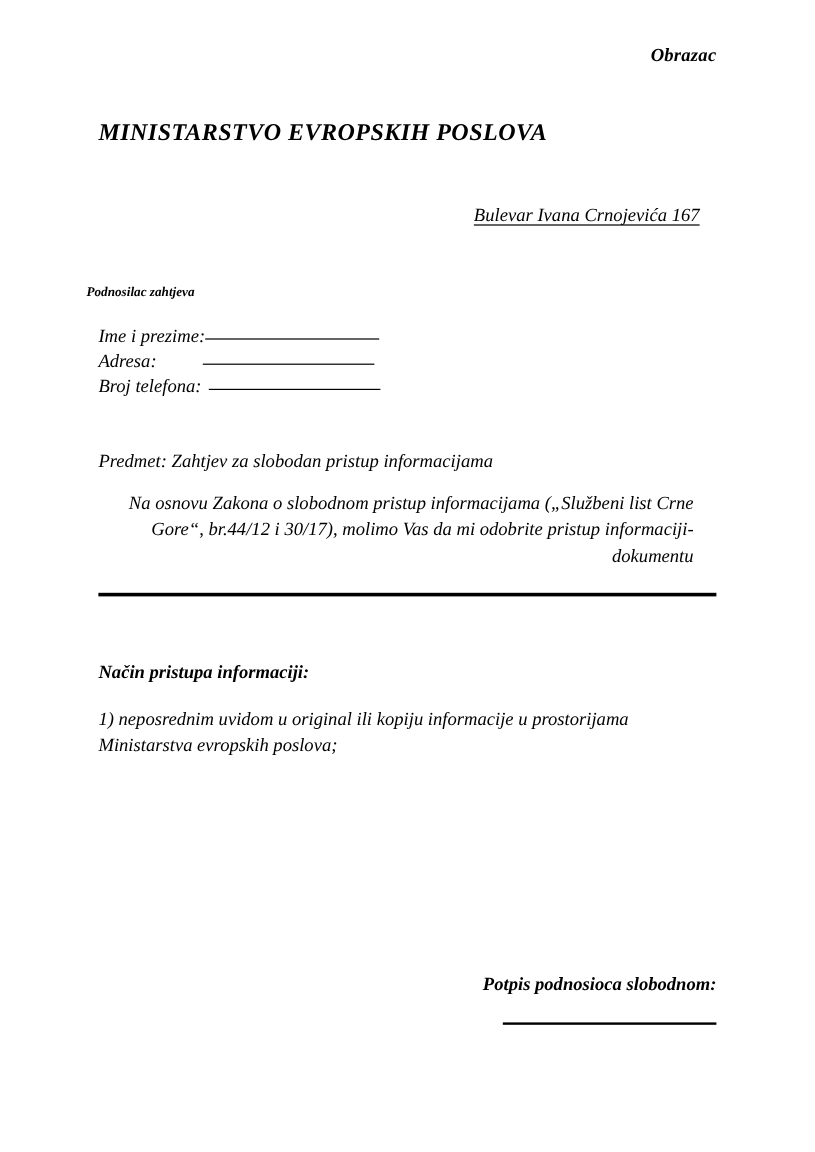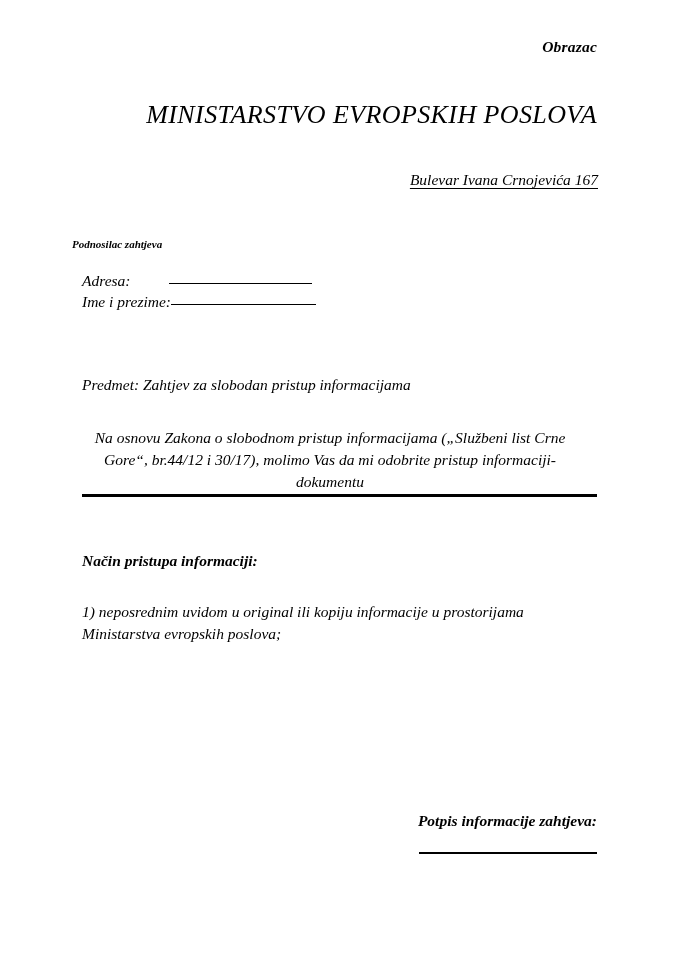--- a/index.html
+++ b/index.html
@@ -37,31 +37,31 @@
     font-weight: bold;
     font-size: 15.5px;
     letter-spacing: 0.2px;
   }
 
   .doc-title {
     position: absolute;
     top: 100px;
     left: 82px;
     width: 515px;
-    text-align: right;
-    font-style: italic;
-    font-weight: normal;
-    font-size: 26px;
+    text-align: left;
+    font-style: italic;
+    font-weight: bold;
+    font-size: 20px;
     letter-spacing: 0.4px;
   }
 
   .doc-address {
     position: absolute;
     top: 171px;
-    left: 83px;
+    left: 68px;
     width: 515px;
     text-align: right;
     font-style: italic;
     font-size: 15.5px;
   }
   .doc-address .underlined {
     text-decoration: underline;
     text-underline-offset: 3px;
     text-decoration-thickness: 1px;
   }
@@ -102,27 +102,27 @@
     position: absolute;
     top: 376px;
     left: 82px;
     font-style: italic;
     font-weight: normal;
     font-size: 15.5px;
   }
 
   .legal-basis {
     position: absolute;
-    top: 427px;
+    top: 409px;
     left: 82px;
     width: 496px;
     font-style: italic;
     font-size: 15.5px;
     line-height: 22px;
-    text-align: center;
+    text-align: right;
   }
 
   .divider-rule {
     position: absolute;
     top: 494px;
     left: 82px;
     width: 515px;
     height: 0;
     border-top: 3px solid #000;
   }
@@ -139,21 +139,21 @@
 
   .access-list {
     position: absolute;
     top: 585px;
     left: 82px;
     width: 512px;
     font-style: italic;
     font-size: 15.5px;
     line-height: 22px;
   }
-  .access-item { margin: 16px 0 18px 0; font-family: Liberation Serif, serif; }
+  .access-item { margin: 4px 0 18px 0; font-family: Liberation Serif, serif; }
   .access-item.justified { text-align: justify; }
   .access-item:last-child { margin-bottom: 0; }
 
   .signature-block {
     position: absolute;
     top: 812px;
     left: 82px;
     width: 515px;
     text-align: right;
   }
@@ -181,34 +181,35 @@
 
   <div class="doc-title">MINISTARSTVO EVROPSKIH POSLOVA</div>
 
   <div class="doc-address">
     <span class="underlined">Bulevar Ivana Crnojevića 167</span>
   </div>
 
   <div class="applicant-heading">Podnosilac zahtjeva</div>
 
   <div class="field-list">
+    <span class="field-row"><span>Ime i prezime:</span><span class="field-rule rule-name"></span></span>
     <span class="field-row"><span>Adresa:</span><span class="field-rule rule-addr"></span></span>
-    <span class="field-row"><span>Ime i prezime:</span><span class="field-rule rule-name"></span></span>
+    <span class="field-row"><span>Broj telefona:</span><span class="field-rule rule-phone"></span></span>
   </div>
 
   <div class="subject-line">Predmet: Zahtjev za slobodan pristup informacijama</div>
 
   <div class="legal-basis">Na osnovu Zakona o slobodnom pristup informacijama („Službeni list Crne Gore“, br.44/12 i 30/17), molimo Vas da mi odobrite pristup informaciji-dokumentu</div>
 
   <div class="divider-rule"></div>
 
   <div class="access-heading">Način pristupa informaciji:</div>
 
   <div class="access-list">
     <p class="access-item">1) neposrednim uvidom u original  ili  kopiju informacije u prostorijama Ministarstva evropskih poslova;</p>
   </div>
 
   <div class="signature-block">
-    <span class="signature-label">Potpis informacije zahtjeva:</span>
+    <span class="signature-label">Potpis podnosioca slobodnom:</span>
     <span class="signature-rule"></span>
   </div>
 
 </div>
 
 </body></html>

